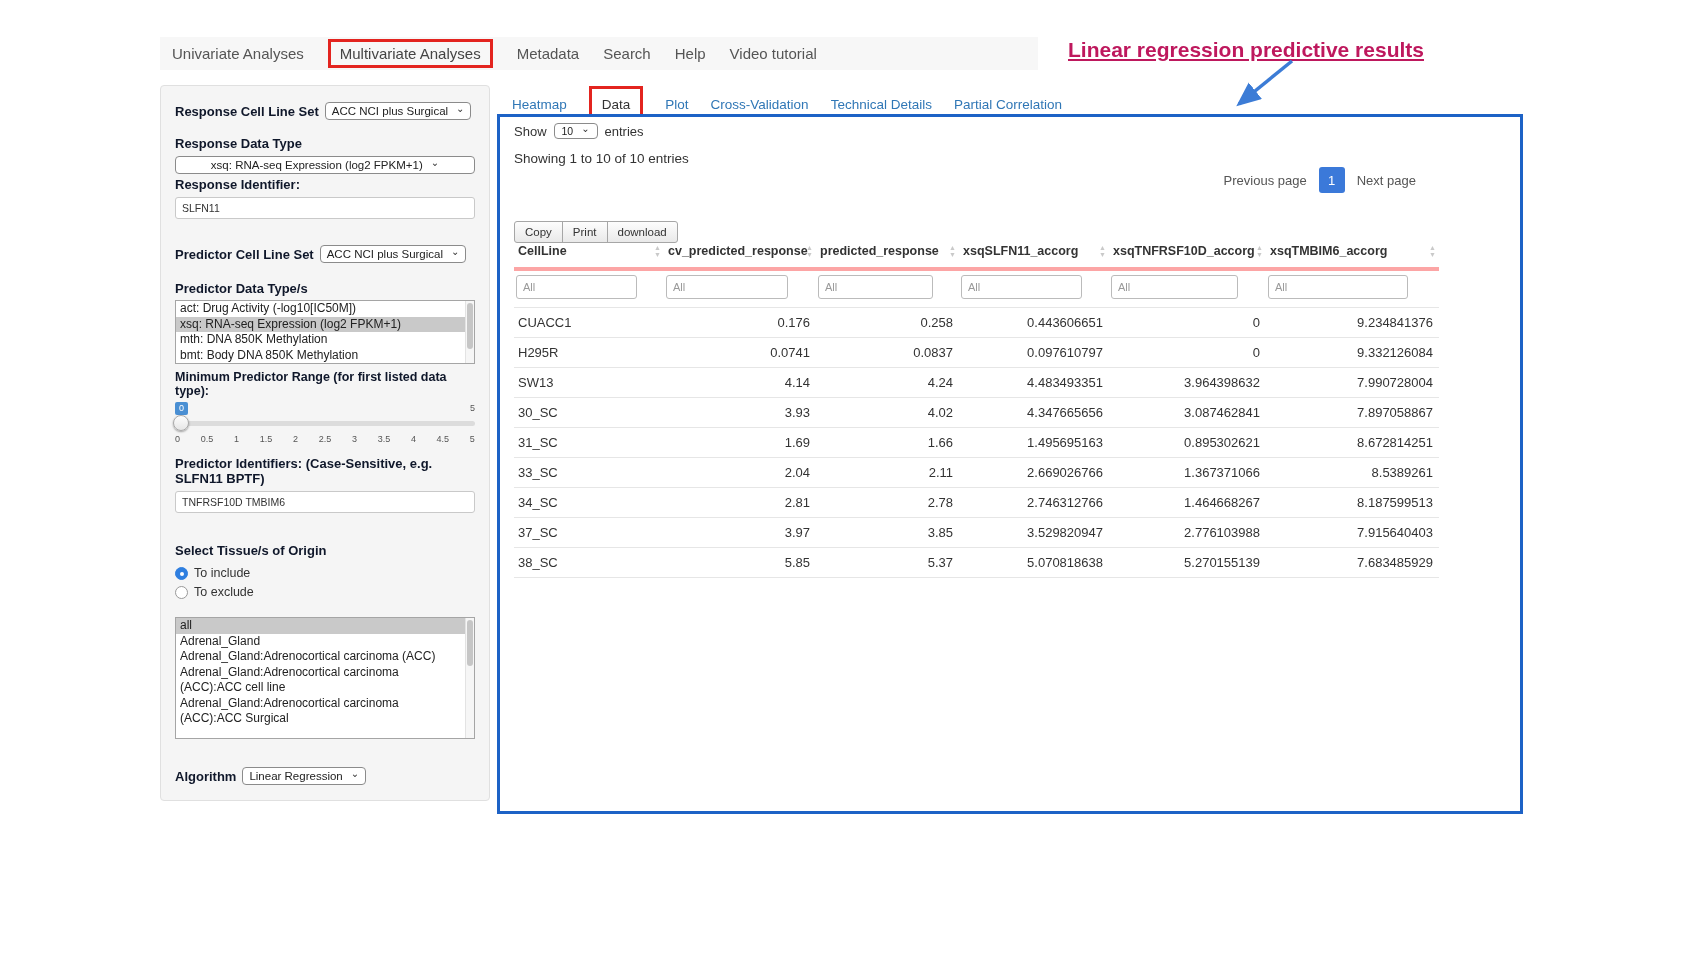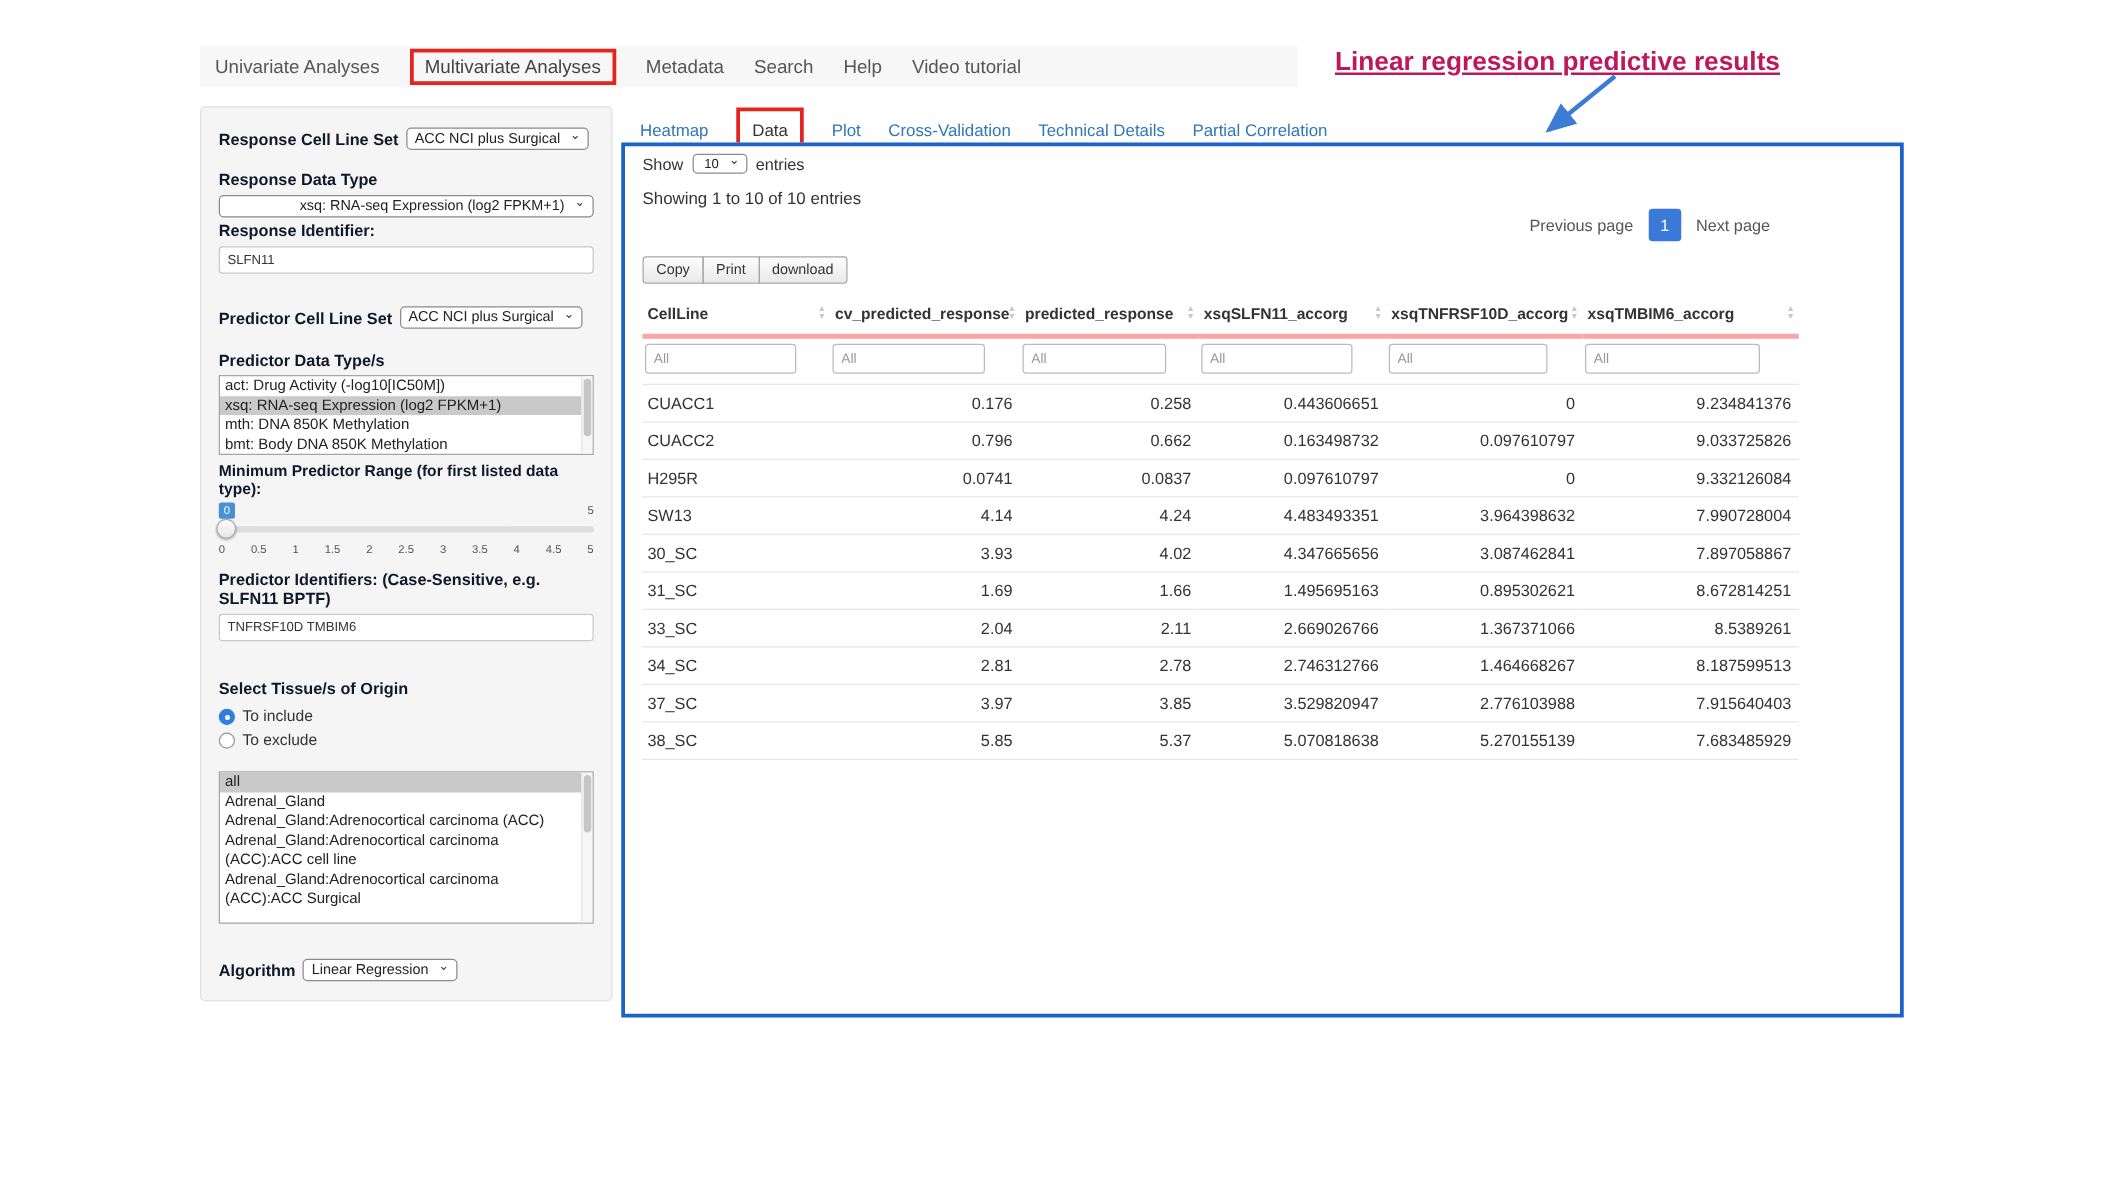--- a/index.html
+++ b/index.html
@@ -18,21 +18,21 @@
     font-size:21px; font-weight:bold; color:#be185d;text-decoration:underline; }
   .annotation-arrow { position:absolute; left:1222px; top:56px; }
 
   
   .sidebar { position:absolute; left:160px; top:85px; width:330px; height:716px;
     background:#f5f5f5; border:1px solid #e0e0e0; border-radius:4px;
     padding:16px 14px; font-size:13px; }
   .lbl { font-weight:bold; font-size:13px; color:#0f172a; display:block; }
   .inline-field { display:flex; align-items:center; gap:6px; }
   .inline-field .lbl { display:inline; }
-  .fselect { display:inline-flex; align-items:center; justify-content:flex-end;
+  .fselect { display:inline-flex; align-items:center; justify-content:center;
     gap:8px; border:1px solid #8b8b8b; border-radius:4px; background:#fff;
     padding:2px 6px; font-size:11.5px; color:#222; cursor:pointer; white-space:nowrap; }
   .fselect.block { display:flex; width:100%; }
   .chev { font-size:10px; line-height:8px; color:#333; transform:translateY(-2px); }
   .tinput { width:100%; height:22px; border:1px solid #c9c9c9; border-radius:3px;
     background:#fff; font-size:10.5px; padding:0 6px; color:#333;
     font-family:"Liberation Sans","DejaVu Sans",sans-serif; }
   .listbox { position:relative; background:#fff; border:1px solid #a5a5a5;
     font-size:12px; color:#222; overflow:hidden; }
   .listbox .option { padding:0 14px 0 4px; line-height:15.5px; white-space:nowrap;
@@ -95,21 +95,21 @@
   .show-row { position:absolute; left:14px; top:6px; display:flex;
     align-items:center; gap:7px; font-size:13px; color:#333; }
   .fselect.tiny { font-size:10.5px; padding:1px 5px; min-width:44px; }
   .showing { position:absolute; left:14px; top:34px; font-size:13.5px; color:#333; }
   .pagination { position:absolute; right:104px; top:50px; display:flex;
     align-items:center; gap:12px; font-size:13px; color:#555; }
   .page-link { cursor:pointer; }
   .page-current { width:26px; height:26px; background:#3b79d9; color:#fff;
     border-radius:3px; display:flex; align-items:center; justify-content:center;
     font-size:13px; cursor:pointer; }
-  .export-group { position:absolute; left:14px; top:88px; display:flex; }
+  .export-group { position:absolute; left:14px; top:104px; display:flex; }
   .export-btn { font-size:11.5px; color:#333; padding:4px 10px;
     border:1px solid #a6a6a6; background:linear-gradient(#fdfdfd,#e9e9e9);
     margin-left:-1px; cursor:pointer;
     font-family:"Liberation Sans","DejaVu Sans",sans-serif; }
   .export-btn:first-child { border-radius:3px 0 0 3px; margin-left:0; }
   .export-btn:last-child { border-radius:0 3px 3px 0; }
 
   
   .results-table { position:absolute; left:14px; top:118px; width:925px;
     border-collapse:collapse; font-size:13px; table-layout:fixed; }
@@ -329,28 +329,20 @@
       <tbody>
         <tr>
           <td class="cl">CUACC1</td>
           <td class="num">0.176</td>
           <td class="num">0.258</td>
           <td class="num">0.443606651</td>
           <td class="num">0</td>
           <td class="num">9.234841376</td>
         </tr>
         <tr>
-          <td class="cl">CUACC2</td>
-          <td class="num">0.796</td>
-          <td class="num">0.662</td>
-          <td class="num">0.163498732</td>
-          <td class="num">0.097610797</td>
-          <td class="num">9.033725826</td>
-        </tr>
-        <tr>
           <td class="cl">H295R</td>
           <td class="num">0.0741</td>
           <td class="num">0.0837</td>
           <td class="num">0.097610797</td>
           <td class="num">0</td>
           <td class="num">9.332126084</td>
         </tr>
         <tr>
           <td class="cl">SW13</td>
           <td class="num">4.14</td>

